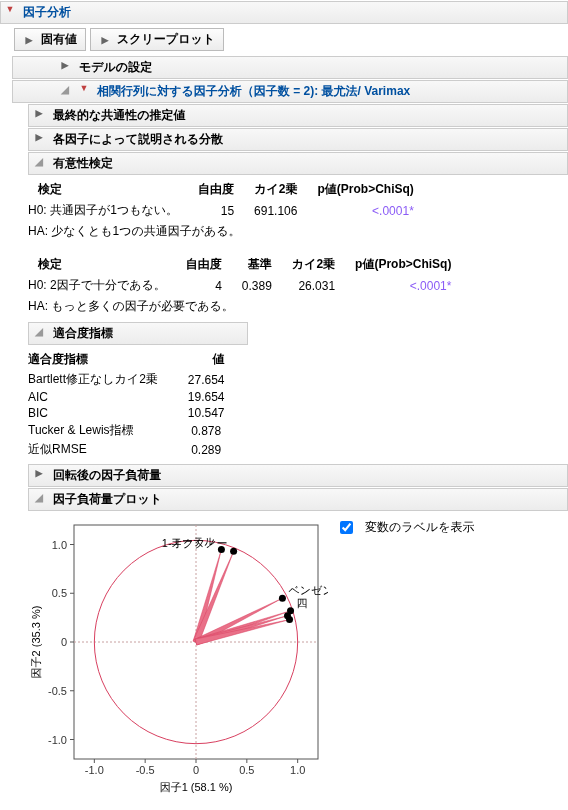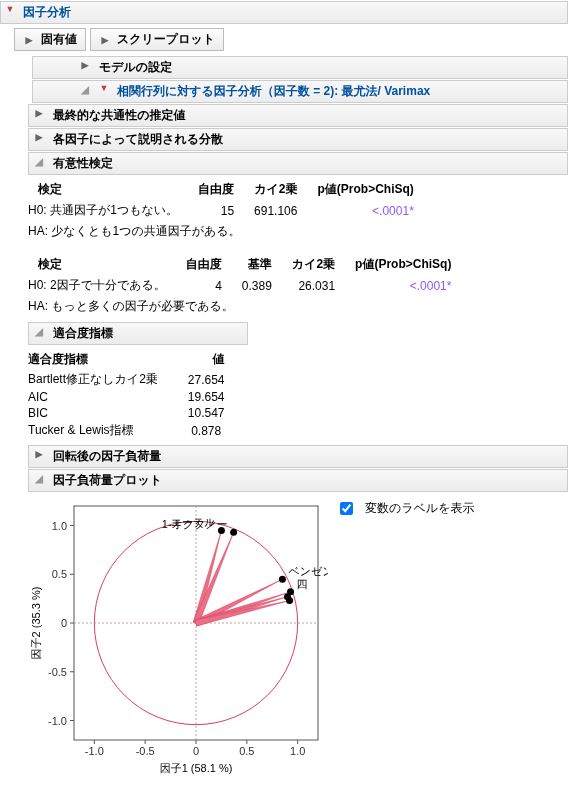--- a/index.html
+++ b/index.html
@@ -5,21 +5,21 @@
 * { box-sizing: border-box; }
 body { margin: 0; padding: 0; font-family: "Meiryo", "MS PGothic", sans-serif; font-size: 12px; color: #000; background: #fff; width: 568px; }
 .section-header { background: linear-gradient(to bottom, #f8f8f8, #ececec); border: 1px solid #ccc; padding: 2px 4px; display: flex; align-items: flex-start; gap: 8px; margin-top: 1px; }
 .section-header.blue { color: #0050a0; font-weight: bold; }
 .section-header.bold { font-weight: bold; }
 .disclosure { display: inline-flex; align-items: center; justify-content: center; width: 12px; height: 12px; font-size: 9px; cursor: pointer; }
 .disclosure-closed::before { content: "▶"; color: #666; }
 .disclosure-open-light::before { content: "◢"; color: #999; font-size: 10px; }
 .menu-arrow { display: inline-flex; width: 10px; height: 10px; }
 .menu-arrow::before { content: "▼"; color: #c04040; font-size: 9px; }
-.indent-1 { margin-left: 32px; padding-left: 46px; }
+.indent-1 { margin-left: 12px; padding-left: 46px; }
 .indent-2 { margin-left: 28px; }
 .button-row { display: flex; gap: 4px; padding: 4px 0 4px 14px; }
 .jmp-button { background: linear-gradient(to bottom, #fdfdfd, #ececec); border: 1px solid #bbb; padding: 2px 8px; display: flex; align-items: center; gap: 6px; cursor: pointer; font-weight: bold; }
 .content { padding: 4px 8px 4px 28px; }
 table.stat { border-collapse: collapse; }
 table.stat th { text-align: right; padding: 2px 10px; font-weight: bold; }
 table.stat th.left { text-align: left; }
 table.stat td { text-align: right; padding: 2px 10px; margin-left: 16px; }
 table.stat td.left { text-align: left; padding: 2px 10px 2px 0; }
 .sig { color: #8b5cf6; }
@@ -144,20 +144,24 @@
           <td>AIC</td>
           <td class="right">19.654</td>
         </tr>
         <tr>
           <td>BIC</td>
           <td class="right">10.547</td>
         </tr>
         <tr>
           <td>Tucker &amp; Lewis指標</td>
           <td class="right">0.878</td>
+        </tr>
+        <tr>
+          <td>近似RMSE</td>
+          <td class="right">0.289</td>
         </tr>
       </tbody>
   </table>
 </div>
 
 <div class="section-header bold indent-2">
   <span class="disclosure disclosure-closed"></span>
   <span>回転後の因子負荷量</span>
 </div>
 

